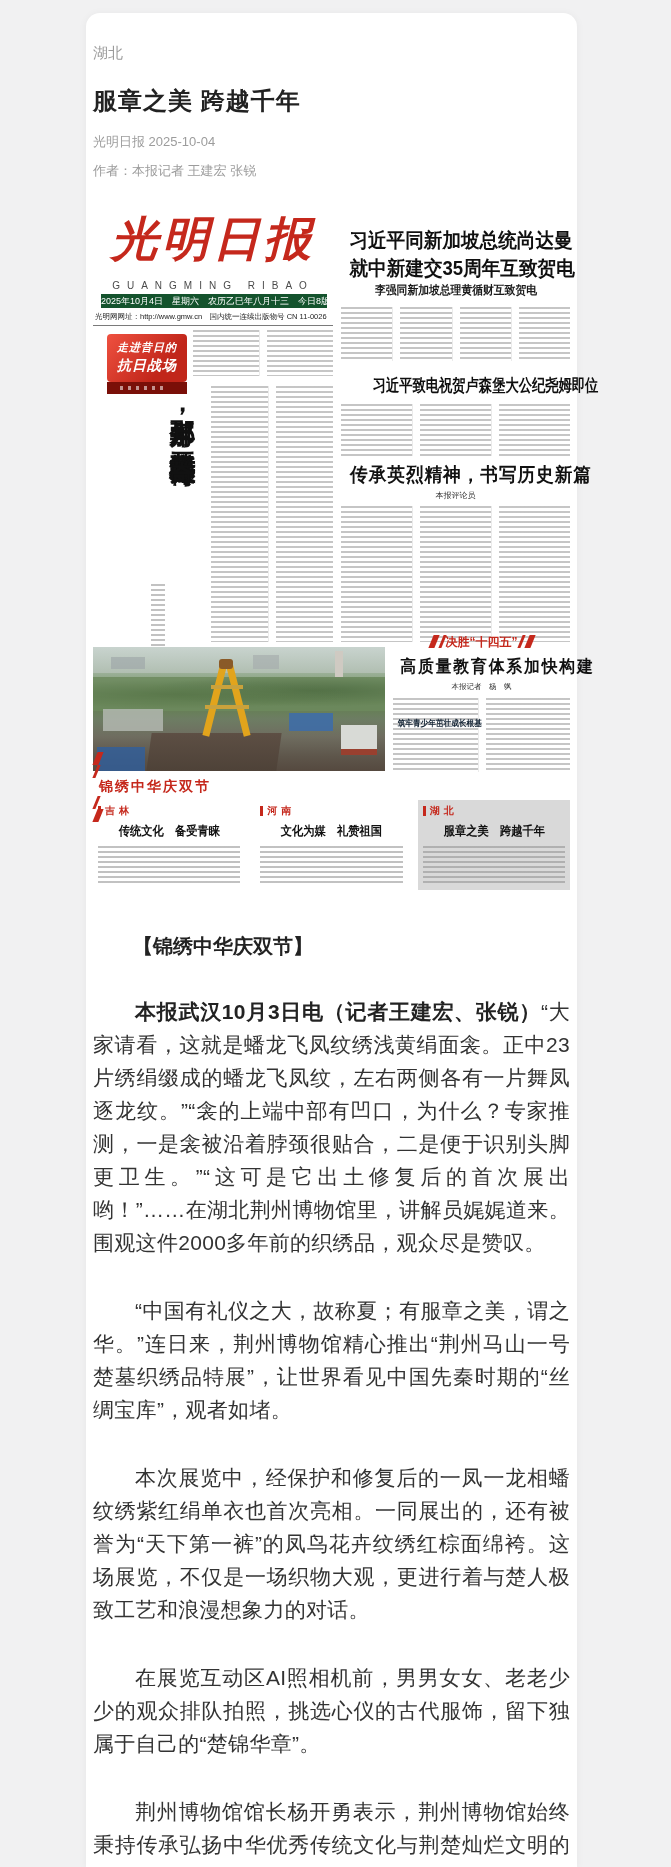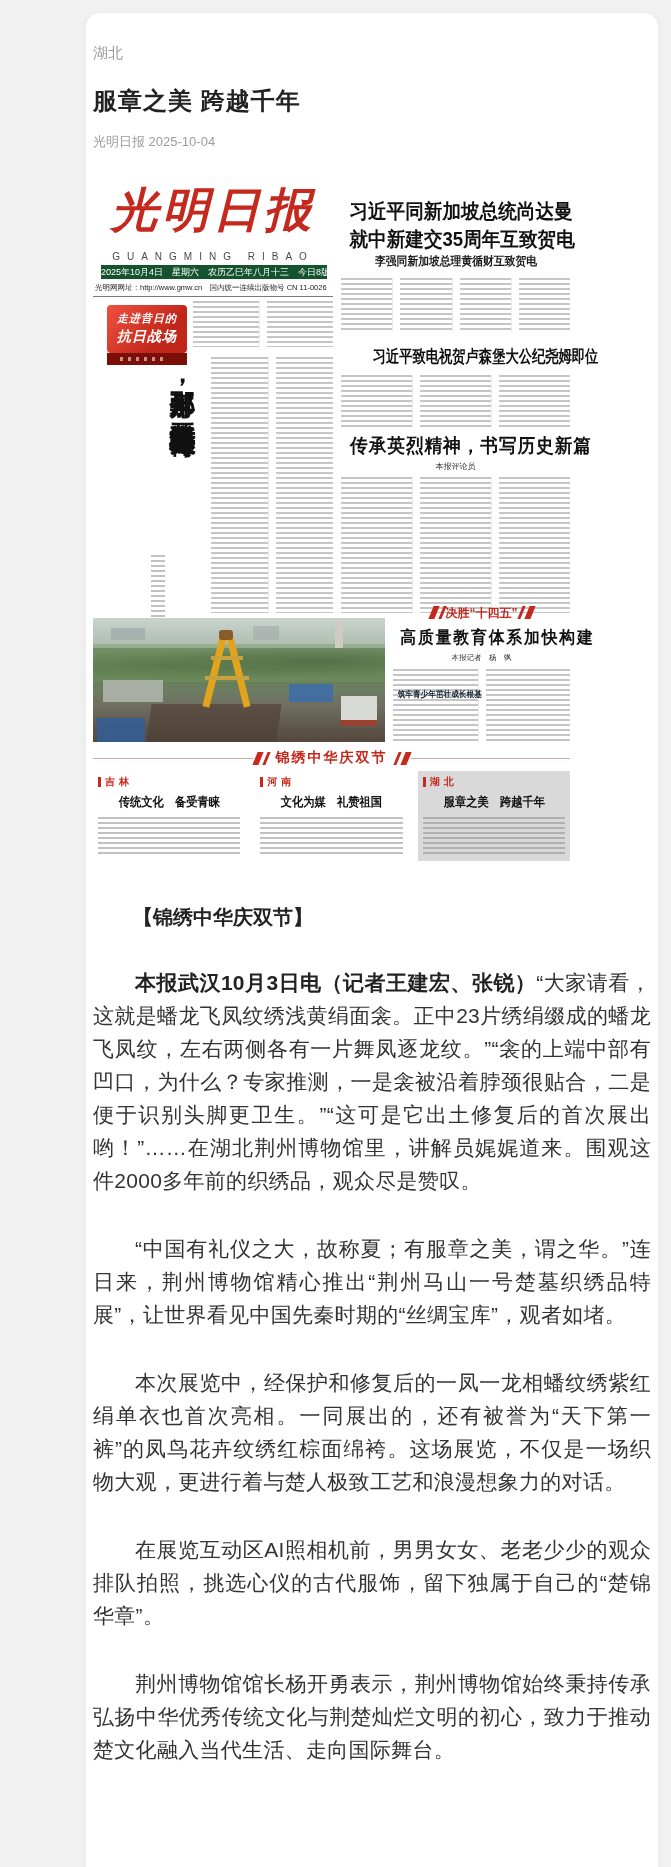--- a/index.html
+++ b/index.html
@@ -3,21 +3,21 @@
 <meta charset="utf-8">
 <style>
   html,body{margin:0;padding:0;}
   body{
     width:671px;height:1867px;overflow:hidden;
     background:#f1f1f2;
     font-family:"Liberation Sans",sans-serif;
     -webkit-font-smoothing:antialiased;
   }
   .card{
-    position:absolute;left:86px;top:13px;width:572px;height:1854px;
+    position:absolute;left:86px;top:13px;width:491px;height:1854px;
     background:#ffffff;border-radius:14px 14px 0 0;
     box-shadow:0 1px 8px rgba(0,0,0,0.05);
   }
   .content{margin:0 7px;position:relative;}
   
   .category{padding-top:31px;font-size:15px;color:#9a9a9a;}
   .title{margin-top:22px;font-size:24px;font-weight:600;color:#222;letter-spacing:1px;}
   .meta{margin-top:16px;font-size:13px;color:#9c9c9c;}
   .meta2{margin-top:11px;font-size:13px;color:#9c9c9c;}
   
@@ -71,21 +71,21 @@
   .ph{position:absolute;}
   
   .edu{left:300px;top:430px;width:177px;text-align:center;}
   .edu-badge{font-size:12px;font-weight:900;color:#c5281c;font-family:"Liberation Sans",sans-serif;white-space:nowrap;}
   .slash{display:inline-block;width:6px;height:13px;background:#c5281c;transform:skewX(-22deg);margin:0 2px;vertical-align:-2px;}
   .slash.thin{width:3px;}
   .edu-h{margin-top:4px;font-size:17px;font-weight:bold;color:#111;letter-spacing:2px;white-space:nowrap;}
   .edu-by{margin-top:4px;font-size:7.5px;color:#333;}
   .edu-sub{left:300px;top:514px;width:88px;font-size:8.5px;font-weight:bold;color:#123;white-space:nowrap;text-align:left;}
   
-  .strip-div{left:0;top:574px;width:477px;display:flex;align-items:center;}
+  .strip-div{left:0;top:547px;width:477px;display:flex;align-items:flex-start;flex-direction:column;}
   .strip-div .line{flex:1;border-bottom:1px solid #cfa9a5;}
   .strip-title{margin:0 6px;font-size:14px;font-weight:900;color:#c5281c;letter-spacing:2px;white-space:nowrap;font-family:"Liberation Sans",sans-serif;}
   .strip-cols{left:0;top:596px;width:477px;display:flex;gap:10px;}
   .scol{flex:1;padding:4px 5px;position:relative;}
   .scol.hl{background:#d9d9d9;}
   .sregion{display:flex;align-items:center;gap:4px;font-size:10px;font-weight:bold;color:#c5281c;letter-spacing:4px;font-family:"Liberation Sans",sans-serif;}
   .sregion .bar{width:3px;height:10px;background:#c5281c;display:inline-block;}
   .shead{margin-top:5px;text-align:center;font-size:12.5px;font-weight:bold;color:#111;white-space:nowrap;}
   .sfaux{margin-top:6px;height:40px;background-image:repeating-linear-gradient(to bottom,#8f8f8f 0 2px,transparent 2px 5px);opacity:.55;}
   
@@ -95,20 +95,21 @@
 </style>
 </head>
 <body>
 
 <div class="card">
   <div class="content">
 
     <div class="category">湖北</div>
     <div class="title">服章之美 跨越千年</div>
     <div class="meta">光明日报 2025-10-04</div>
+    <div class="meta2">作者：本报记者 王建宏 张锐</div>
 
     <div class="np">
 
       <div class="abs masthead-title">光明日报</div>
       <div class="abs masthead-pinyin">GUANGMING RIBAO</div>
       <div class="abs datebar">2025年10月4日　星期六　农历乙巳年八月十三　今日8版</div>
       <div class="abs infoline">光明网网址：http://www.gmw.cn　国内统一连续出版物号 CN 11-0026　代号1-16　第27640号</div>
       <div class="abs masthead-rule"></div>
 
       <div class="abs lead-art">

